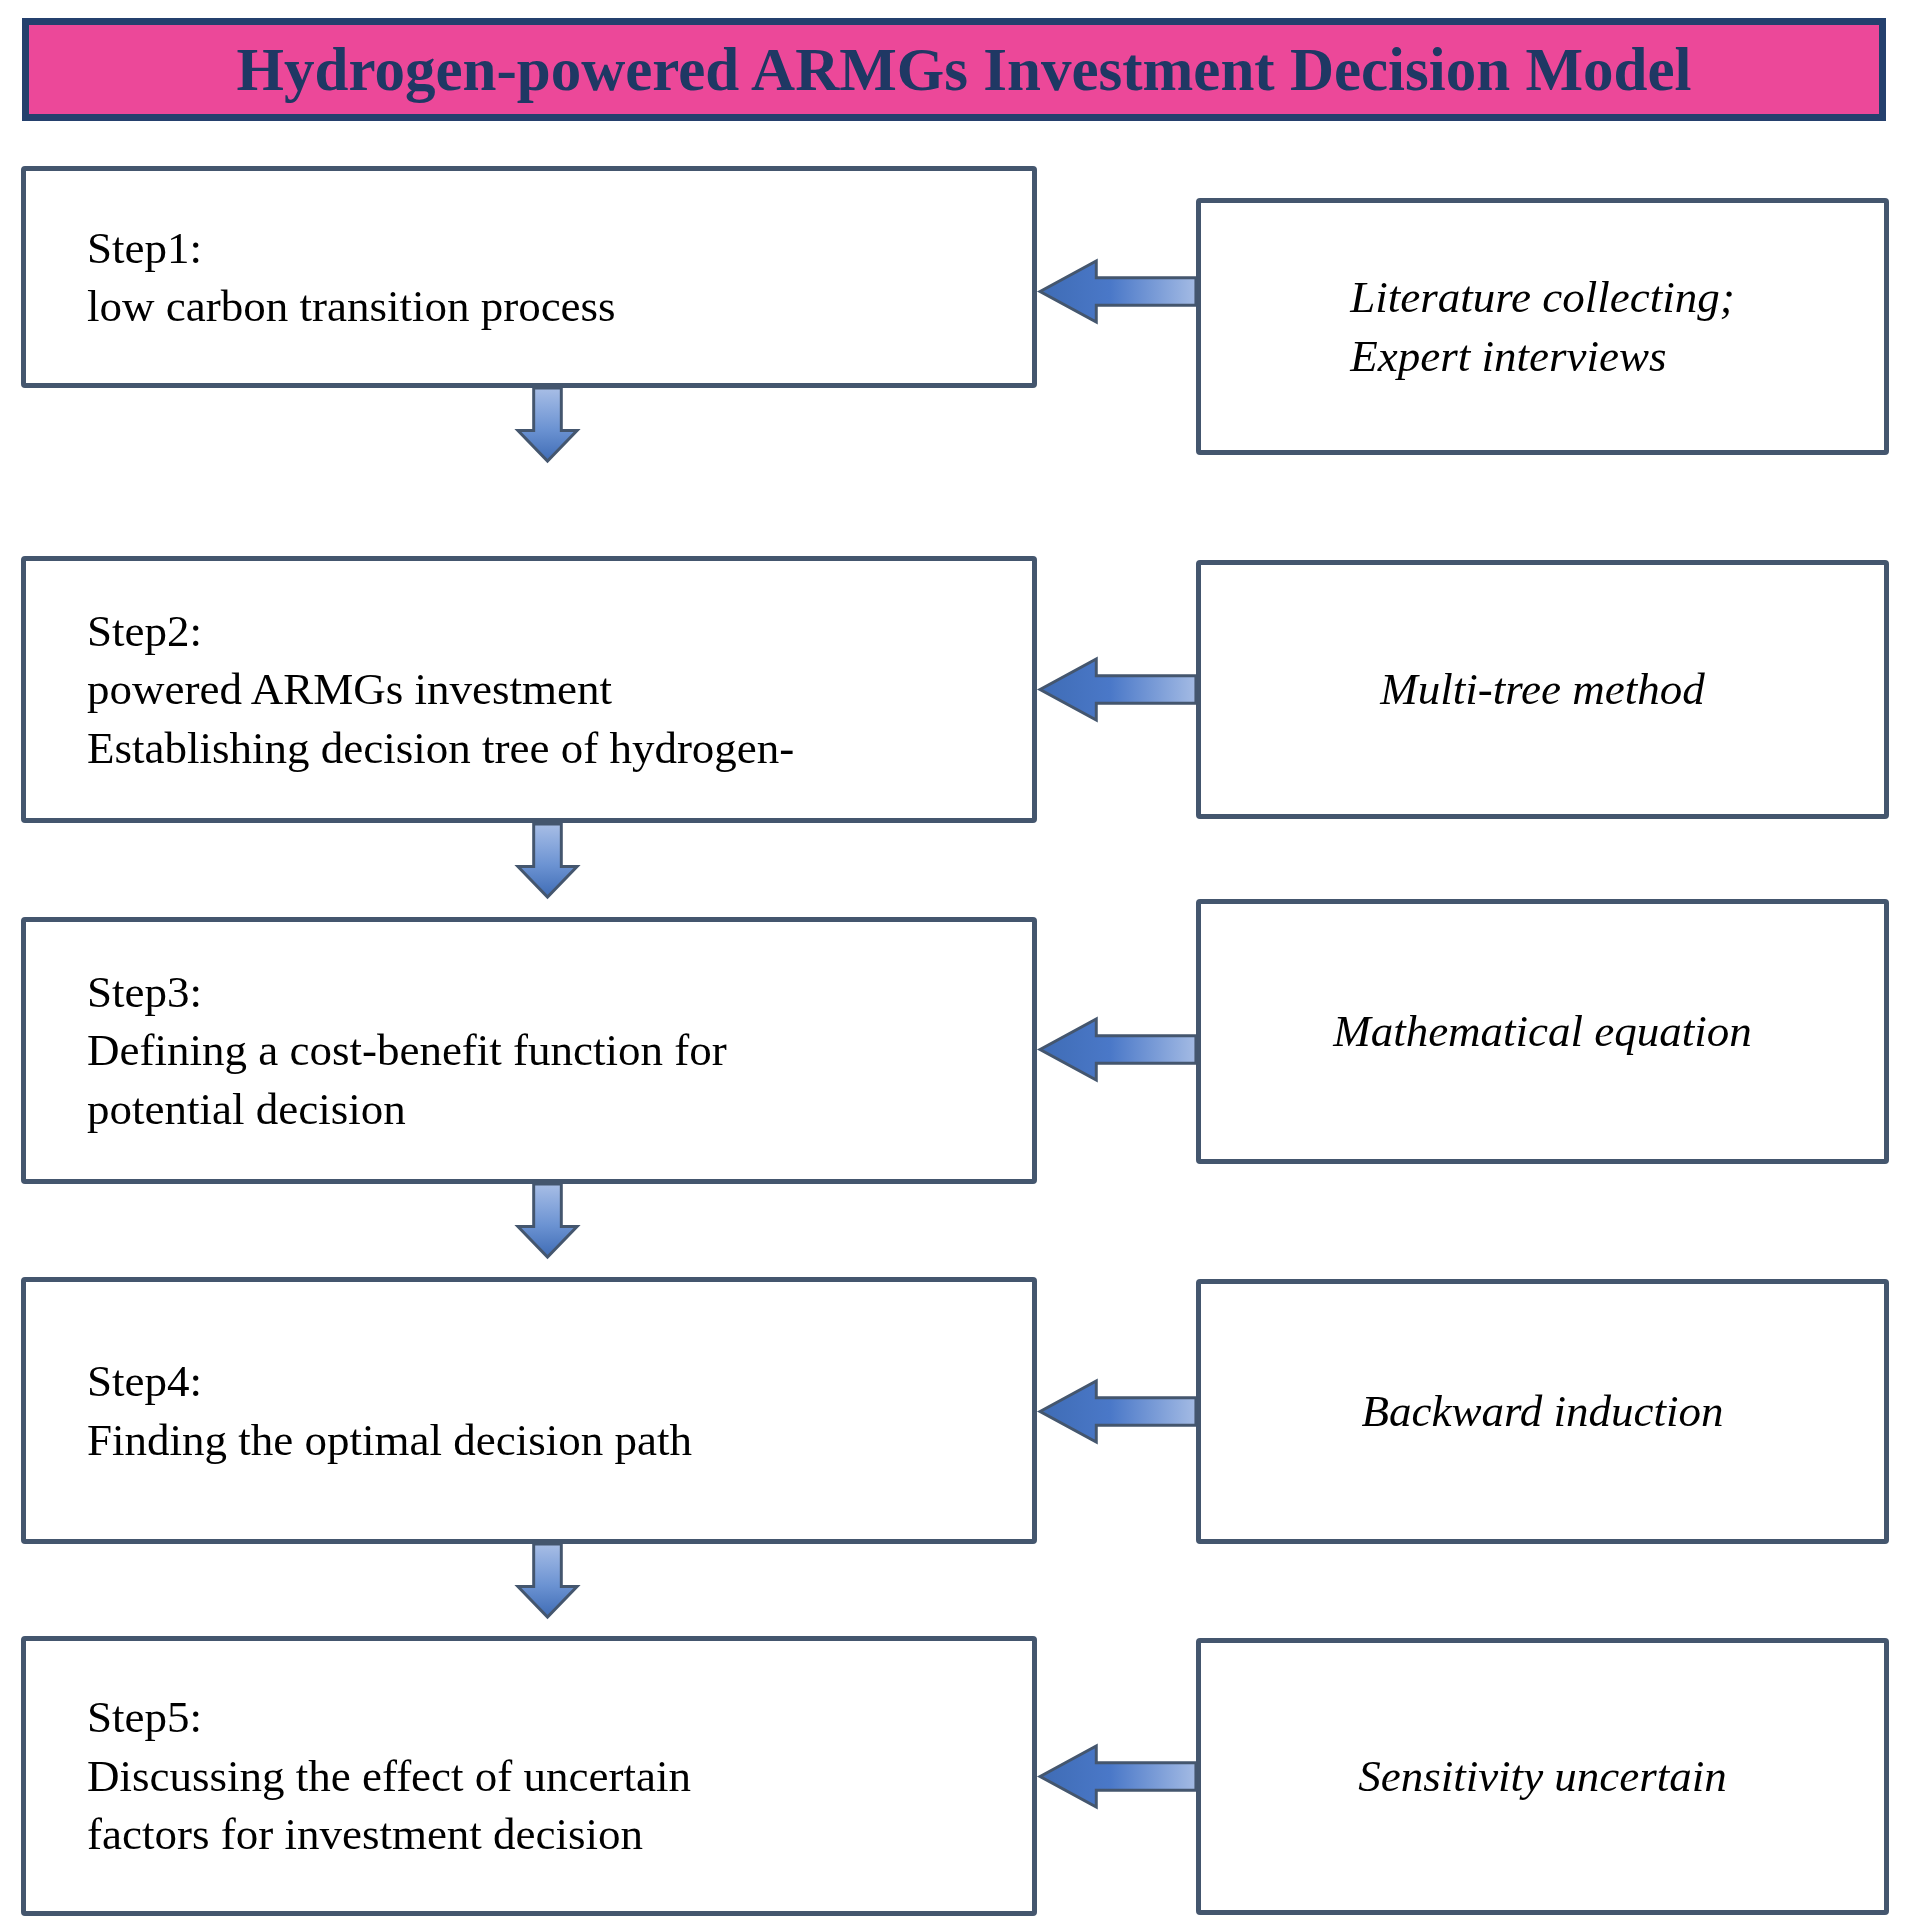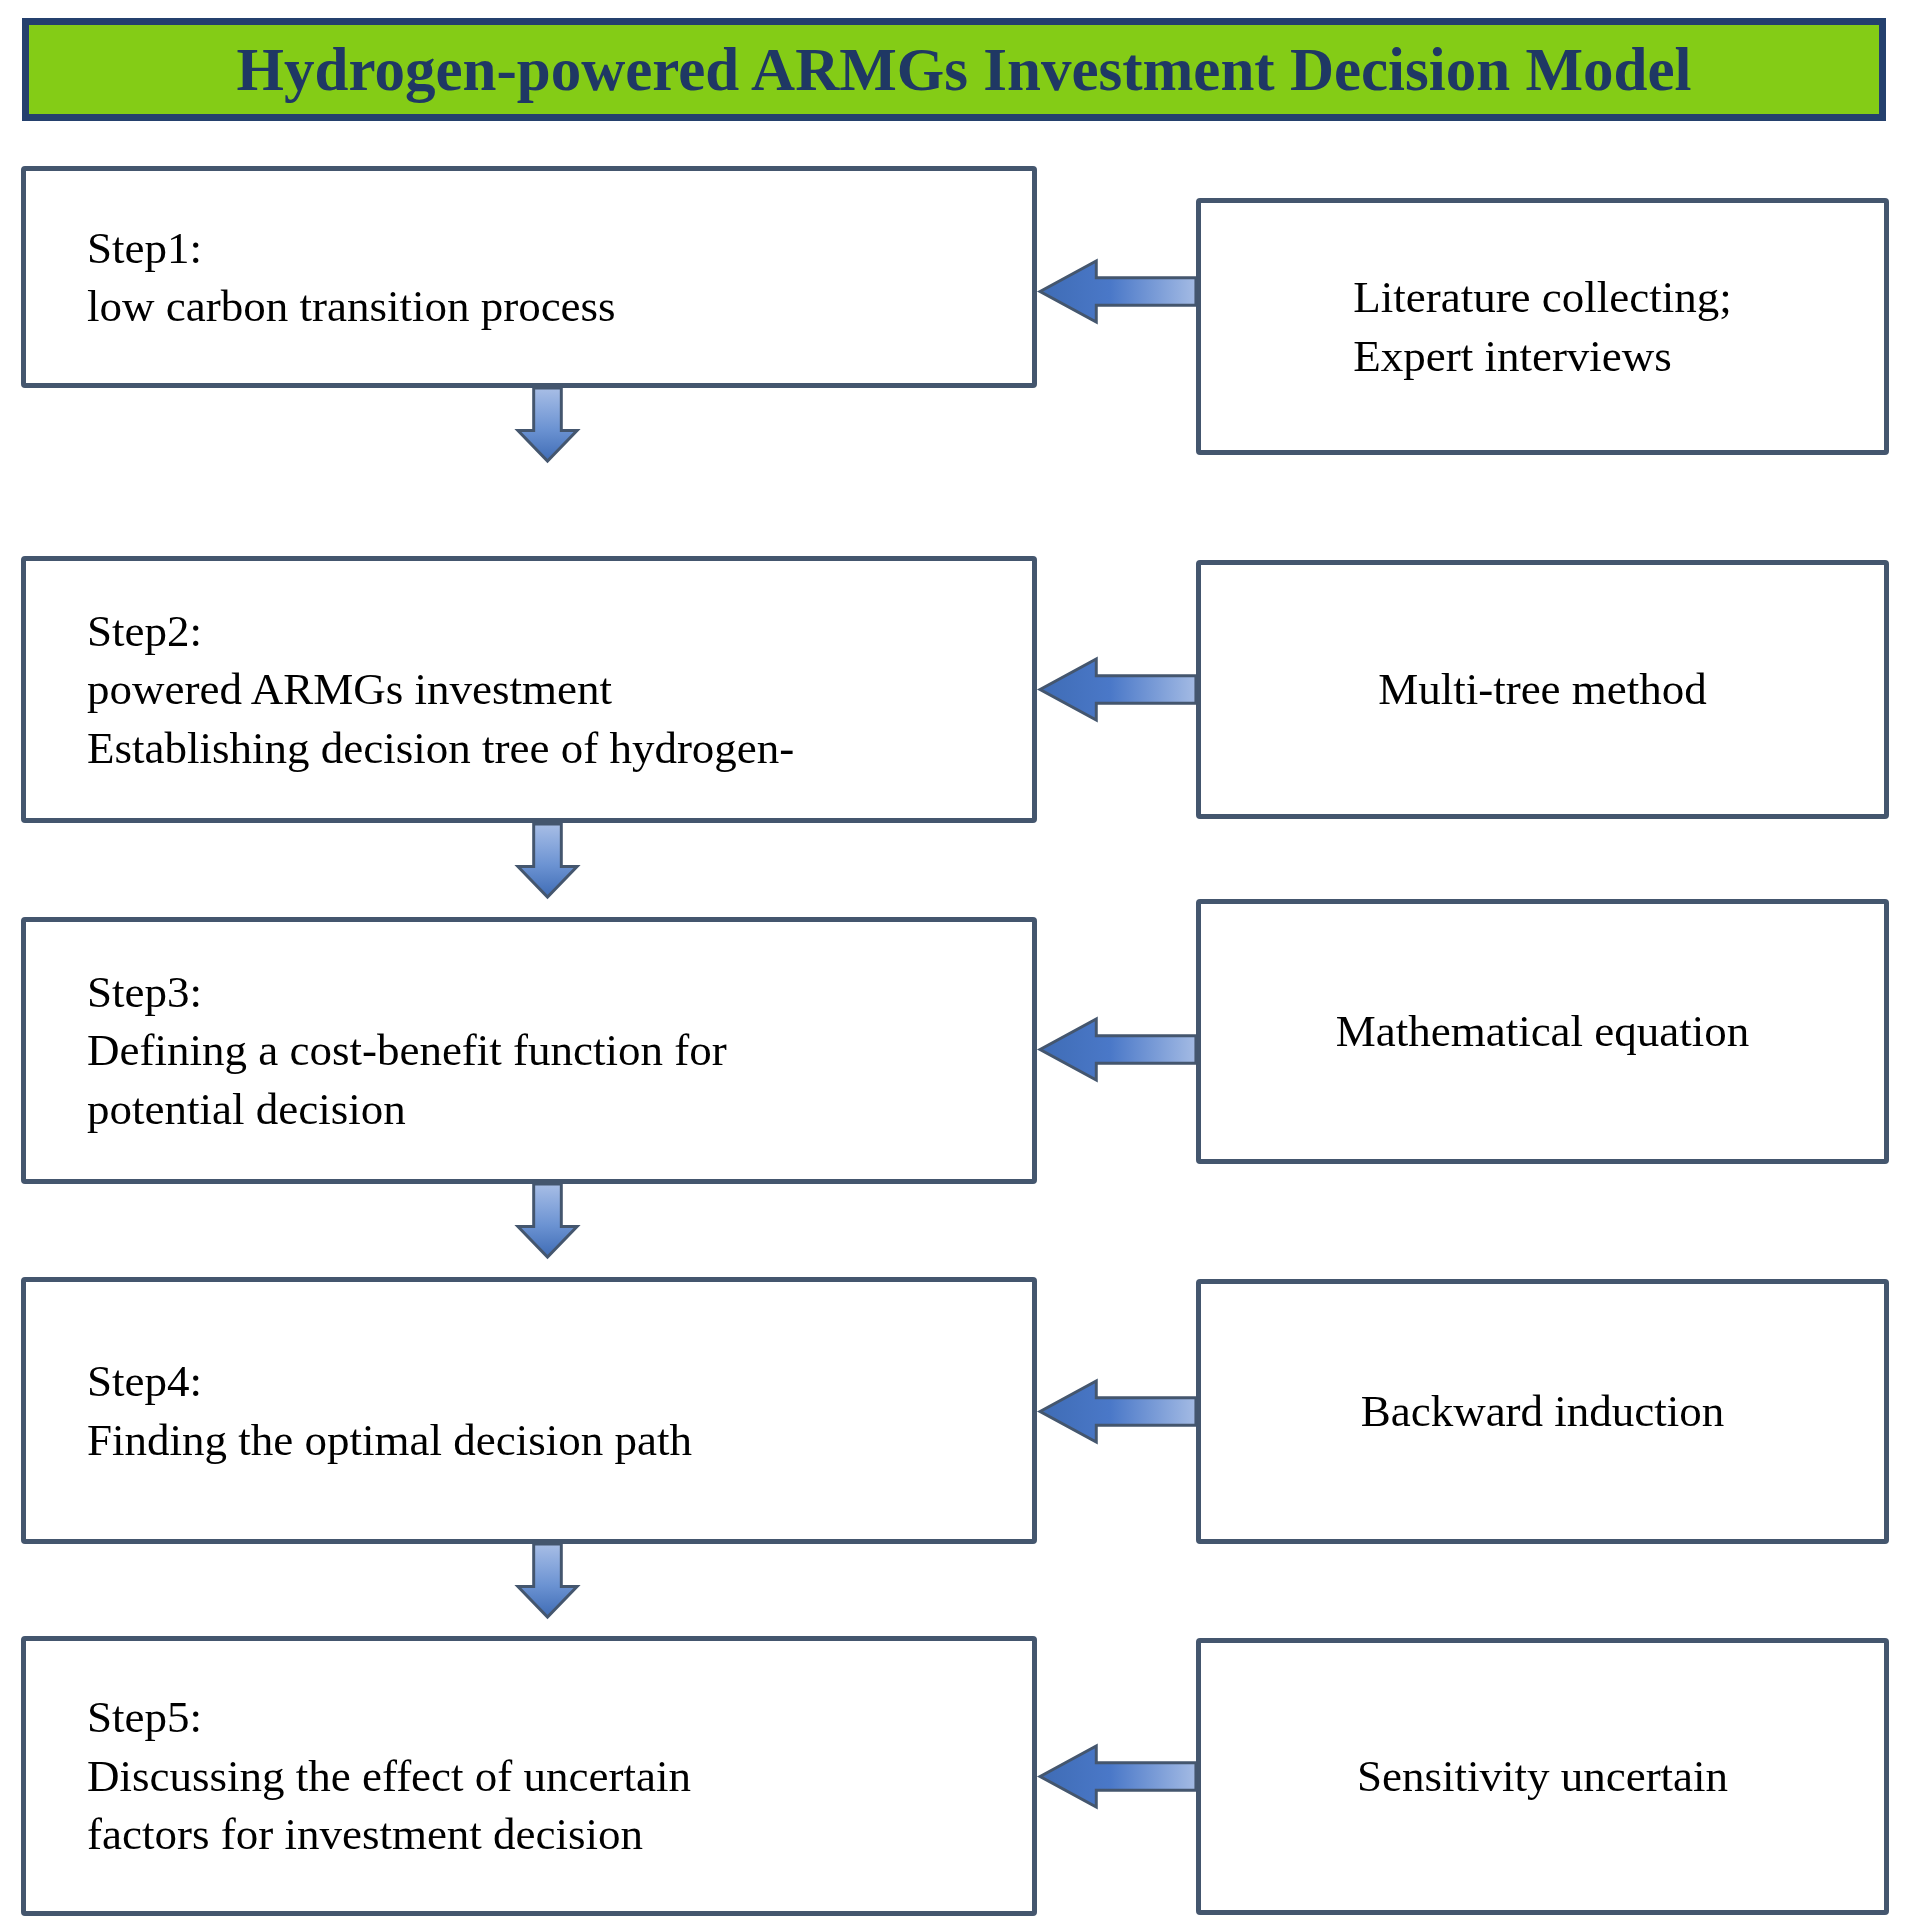--- a/index.html
+++ b/index.html
@@ -17,21 +17,21 @@
 
   
   .title-box {
     position: absolute;
     left: 22px;
     top: 18px;
     width: 1864px;
     height: 103px;
     border: 7px solid #24406d;
     box-sizing: border-box;
-    background: #84cc16;
+    background: #ec4899;
     display: flex;
     align-items: center;
     justify-content: center;
     padding-left: 20px;
   }
   .title-text {
     font-family: "Liberation Serif", "DejaVu Serif", serif;
     font-weight: bold;
     font-size: 61px;
     color: #1f3864;
@@ -66,20 +66,21 @@
     padding-right: 30px;
   }
   .node .line {
     font-size: 45px;
     color: #000000;
     line-height: 1.30;
     white-space: nowrap;
   }
   .node.right-col .line {
     text-align: left;
+    font-style: italic;
   }
   .right-inner {
     display: flex;
     flex-direction: column;
     align-items: flex-start;
   }
 
   
   .h-arrow {
     position: absolute;

